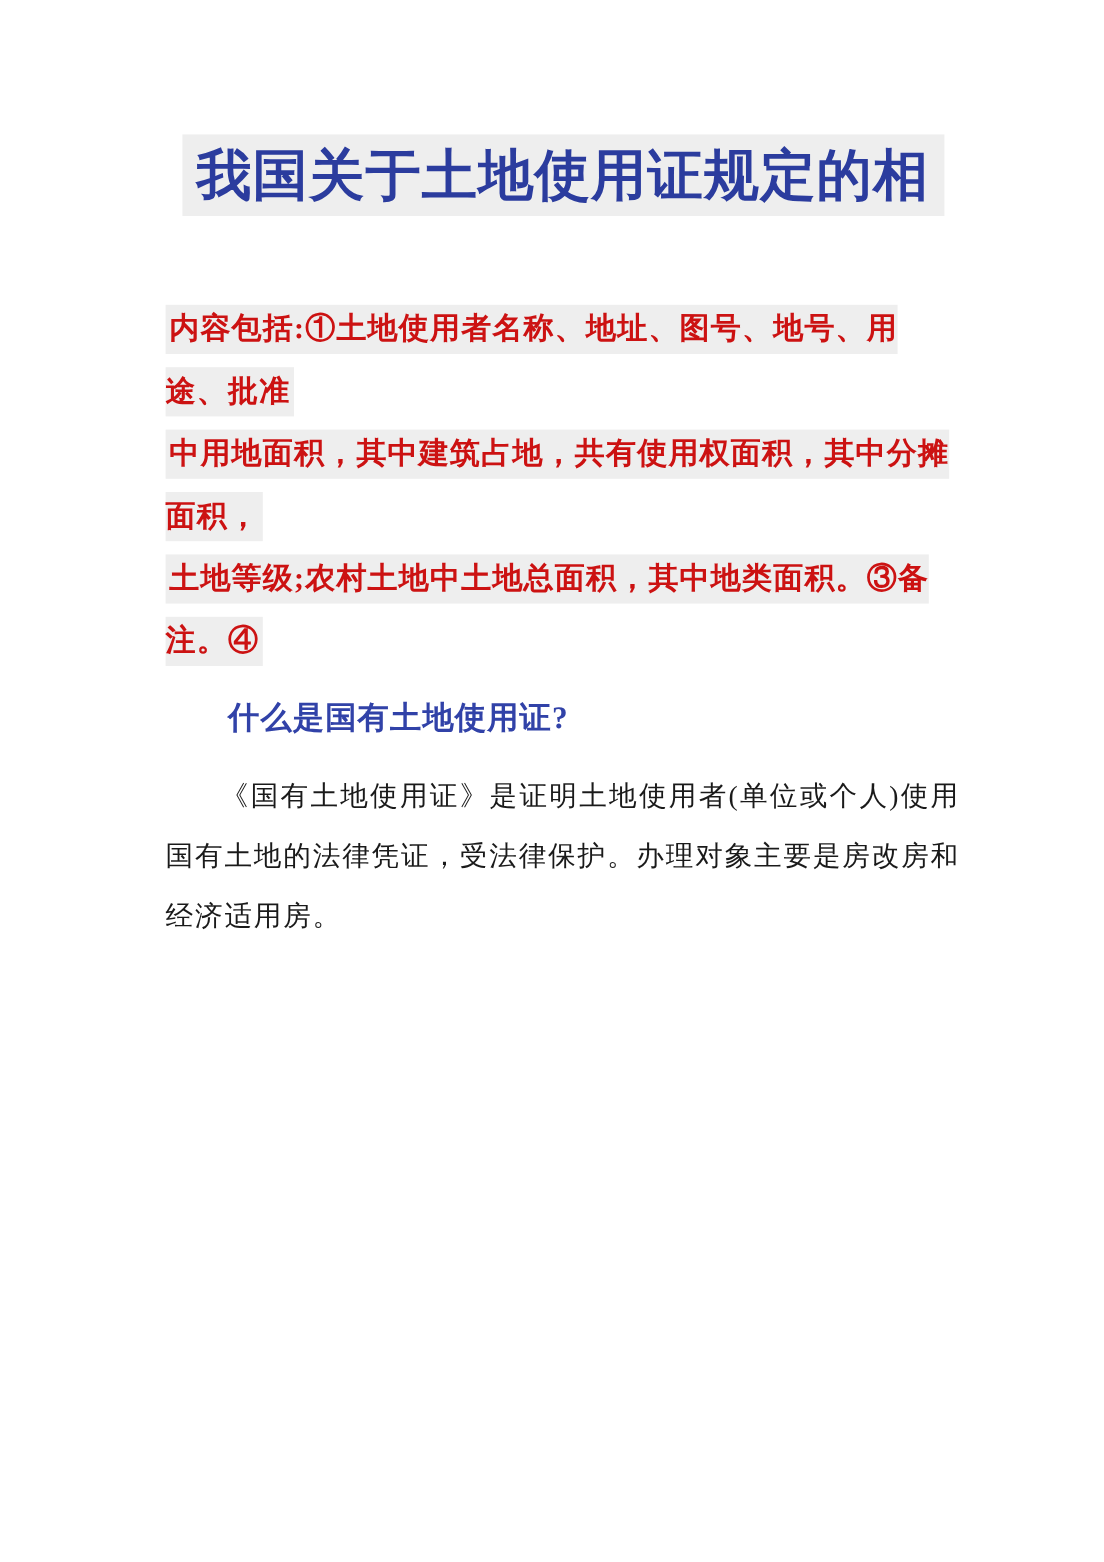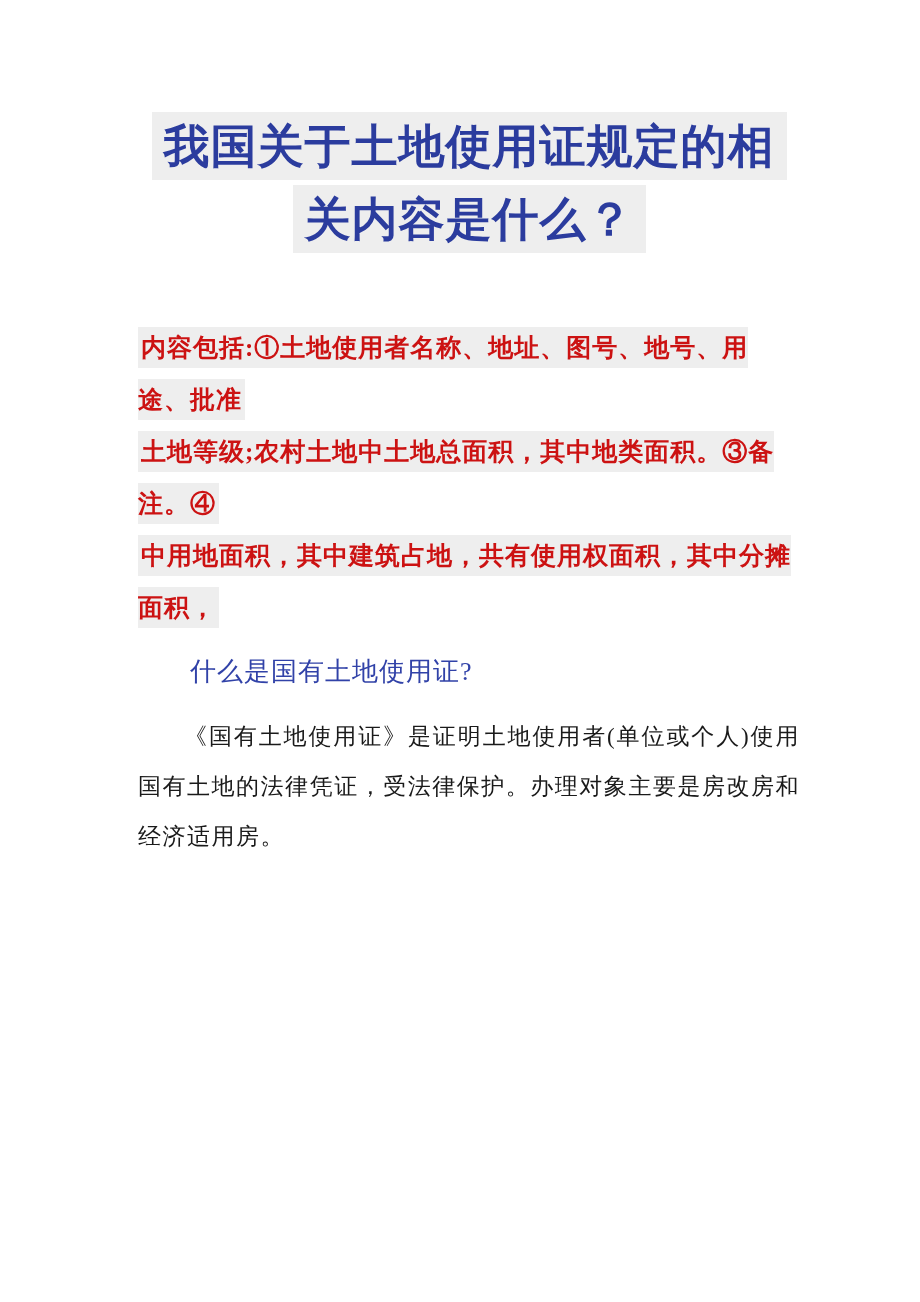--- a/index.html
+++ b/index.html
@@ -58,40 +58,39 @@
     text-indent: 2em;
     text-align: justify;
     word-break: break-all;
   }
   .para-1 { margin-top: 43px !important; }
   .subheading {
     margin: 13px 0 0 0;
     text-indent: 2em;
     font-size: 26px;
     line-height: 50px;
-    font-weight: normal;
+    font-weight: bold;
     color: #3142a8;
     letter-spacing: 1px;
   }
   .para-2 { margin-top: 15px !important; }
 </style>
 </head>
 <body>
 
 <div class="page">
 
   <h1 class="title">
     <div class="title-line"><span class="hl">我国关于土地使用证规定的相</span></div>
-    <div class="title-line"><span class="hl">关内容是什么？</span></div>
   </h1>
 
   <div class="summary">
     <div class="summary-line"><span class="hl">内容包括:①土地使用者名称、地址、图号、地号、用途、批准</span></div>
+    <div class="summary-line"><span class="hl">中用地面积，其中建筑占地，共有使用权面积，其中分摊面积，</span></div>
     <div class="summary-line"><span class="hl">土地等级;农村土地中土地总面积，其中地类面积。③备注。④</span></div>
-    <div class="summary-line"><span class="hl">中用地面积，其中建筑占地，共有使用权面积，其中分摊面积，</span></div>
   </div>
 
   <div class="article">
     <h2 class="subheading">什么是国有土地使用证?</h2>
     <p class="para-2">《国有土地使用证》是证明土地使用者(单位或个人)使用国有土地的法律凭证，受法律保护。办理对象主要是房改房和经济适用房。</p>
 
   </div>
 
 </div>
 

